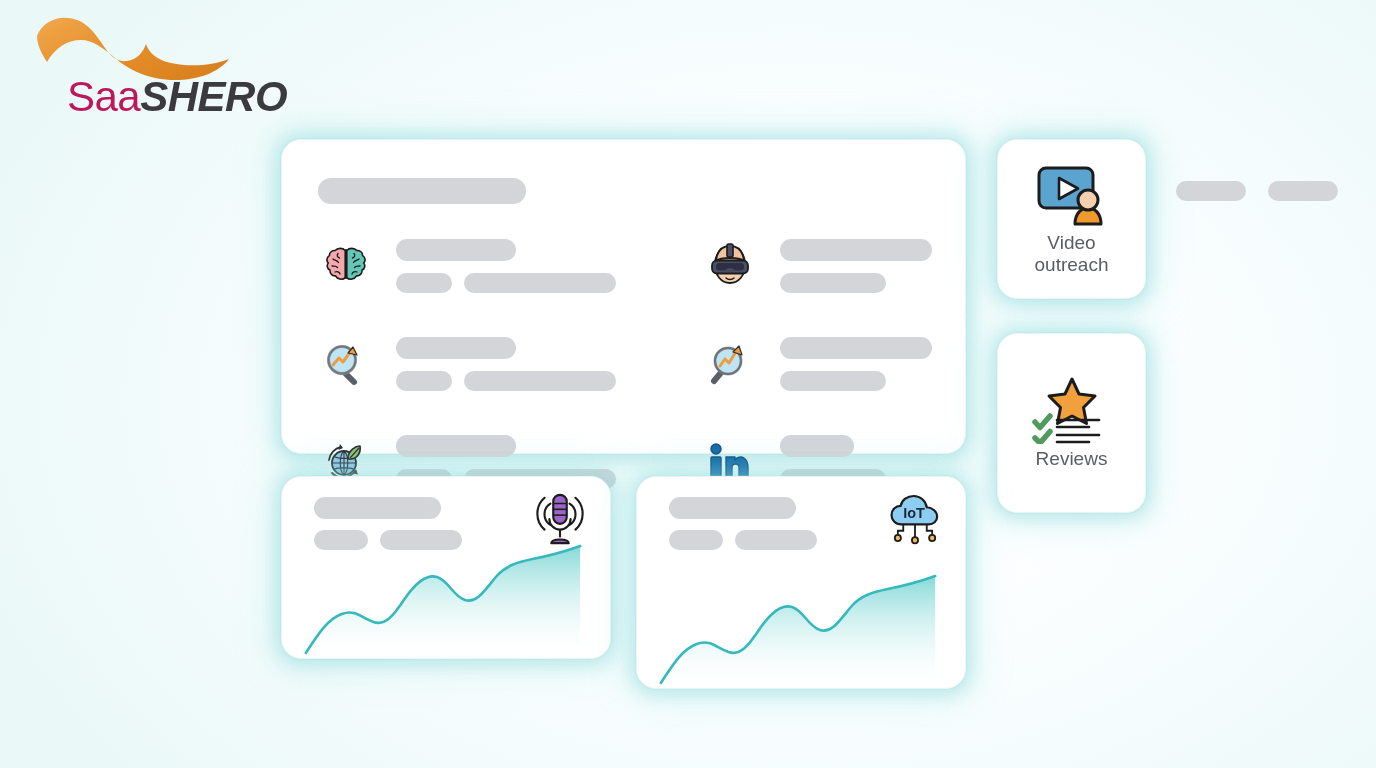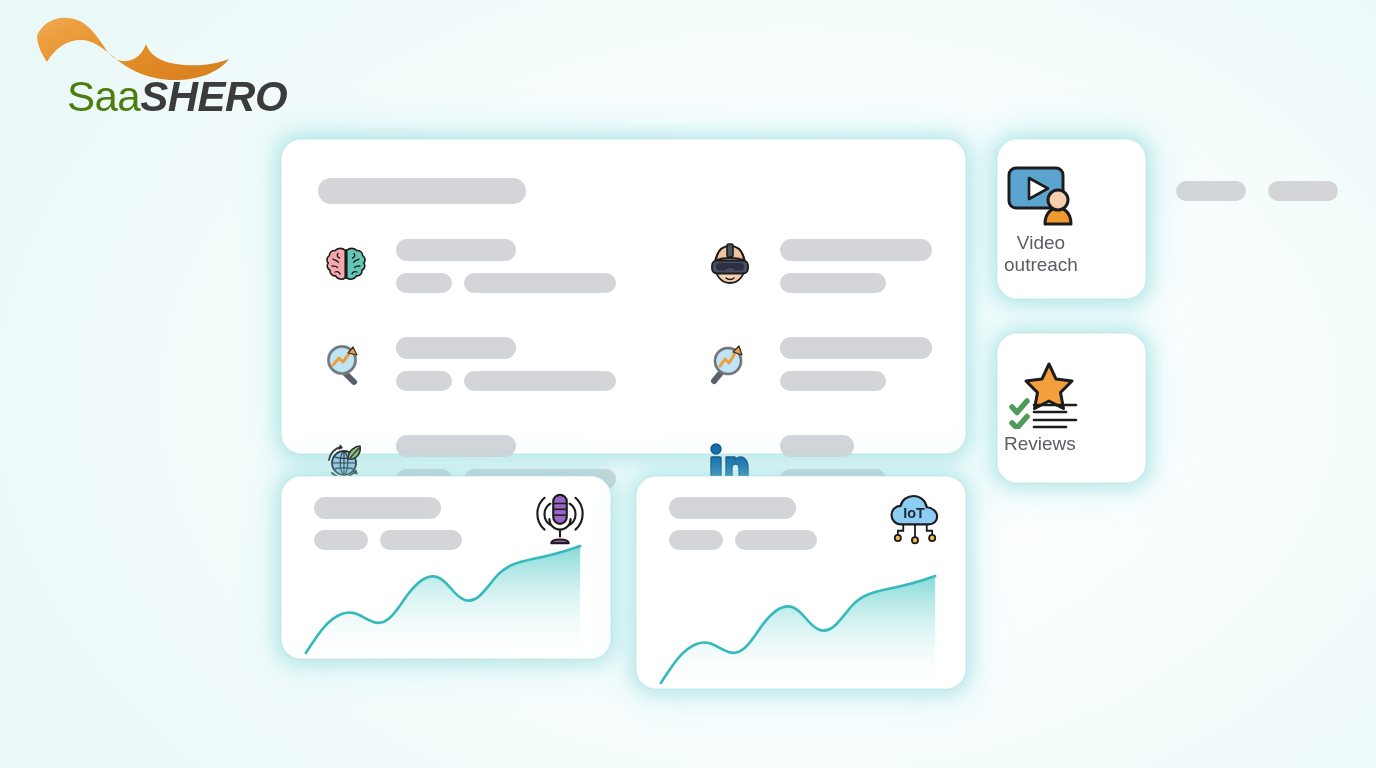--- a/index.html
+++ b/index.html
@@ -18,21 +18,21 @@
   .logo-wrap{
     position:absolute; left:33px; top:14px;
     width:230px; height:110px;
   }
   .logo-swoosh{ position:absolute; left:0; top:0; }
   .logo-text{
     position:absolute; left:34px; top:62px;
     font-size:42px; letter-spacing:-0.5px; line-height:1;
     white-space:nowrap;
   }
-  .logo-text .lt-light{ color:#4d7c0f; font-weight:400; }
+  .logo-text .lt-light{ color:#be185d; font-weight:400; }
   .logo-text .lt-bold{ color:#3b3b3d; font-weight:700;font-style:italic; }
 
   
   .card{
     position:absolute;
     background:#ffffff;
     border-radius:20px;
     border:1px solid #eef4f5;
     box-shadow:
       0 0 0 1px rgba(160,225,225,.22),
@@ -58,24 +58,24 @@
   .feature-row{ display:flex; align-items:center; gap:0; height:56px; }
   .feat-icon{
     width:56px; height:56px; flex:0 0 56px;
     display:flex; align-items:center; justify-content:center;
   }
   .feat-lines{ display:flex; flex-direction:column; gap:12px; margin-left:22px; }
   .feat-lines .line-row{ display:flex; gap:12px; }
 
   
   #video-card{ left:997px; top:139px; width:149px; height:160px; }
-  #reviews-card{ left:997px; top:333px; width:149px; height:150px; }
+  #reviews-card{ left:997px; top:333px; width:149px; height:180px; }
   .side-card-inner{
     height:100%; display:flex; flex-direction:column;
-    align-items:flex-start; justify-content:center; padding:10px 6px;
+    align-items:center; justify-content:center; padding:10px 6px;
   }
   .side-card-label{
     font-size:19px; color:#5a5d63; text-align:center;
     line-height:1.18; font-weight:400;
   }
 
   
   #chart-card-1{ left:281px; top:476px; width:330px; height:183px; overflow:hidden; }
   #chart-card-2{ left:636px; top:476px; width:330px; height:213px; overflow:hidden; }
   .chart-card-head{

